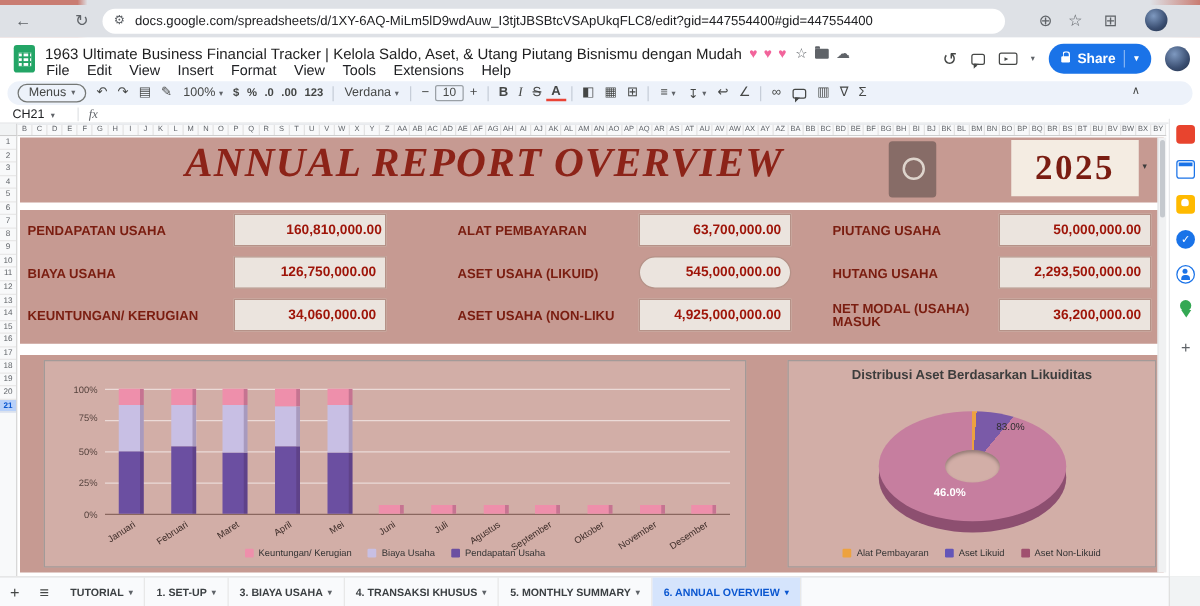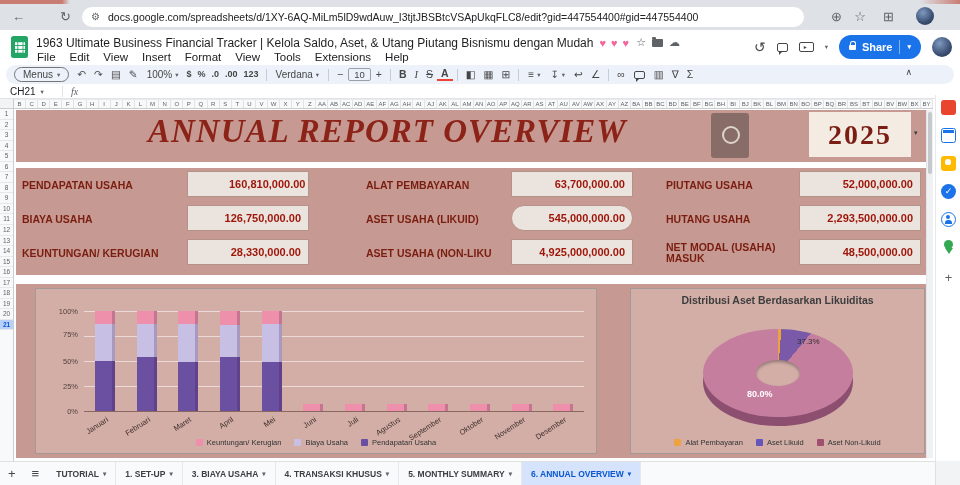--- a/index.html
+++ b/index.html
@@ -386,33 +386,33 @@
       <div class="year-box" data-name="year-selector">2025</div>
       <span class="year-caret" data-name="year-caret-icon">▾</span>
     </div>
 
     <div class="metrics" data-name="metrics-grid">
         <div class="m-label" data-name="metric-label-pendapatan-usaha" style="left: 6px; top: 3px; width: 152px;">PENDAPATAN USAHA</div>
         <div class="m-value" data-name="metric-value-pendapatan-usaha" style="left: 171px; top: 3px; padding-left: 41px;">160,810,000.00</div>
         <div class="m-label" data-name="metric-label-alat-pembayaran" style="left: 350px; top: 3px; width: 148px;">ALAT PEMBAYARAN</div>
         <div class="m-value" data-name="metric-value-alat-pembayaran" style="left: 495px; top: 3px;">63,700,000.00</div>
         <div class="m-label" data-name="metric-label-piutang-usaha" style="left: 650px; top: 3px; width: 126px;">PIUTANG USAHA</div>
-        <div class="m-value" data-name="metric-value-piutang-usaha" style="left: 783px; top: 3px;">52,000,000.00</div>
+        <div class="m-value" data-name="metric-value-piutang-usaha" style="left: 783px; top: 3px;">50,000,000.00</div>
         <div class="m-label" data-name="metric-label-biaya-usaha" style="left: 6px; top: 37px; width: 152px;">BIAYA USAHA</div>
         <div class="m-value" data-name="metric-value-biaya-usaha" style="left: 171px; top: 37px;">126,750,000.00</div>
         <div class="m-label" data-name="metric-label-aset-usaha-likuid" style="left: 350px; top: 37px; width: 148px;">ASET USAHA (LIKUID)</div>
         <div class="m-value" data-name="metric-value-aset-usaha-likuid" style="left: 495px; top: 37px; border-radius: 13px;">545,000,000.00</div>
         <div class="m-label" data-name="metric-label-hutang-usaha" style="left: 650px; top: 37px; width: 126px;">HUTANG USAHA</div>
         <div class="m-value" data-name="metric-value-hutang-usaha" style="left: 783px; top: 37px;">2,293,500,000.00</div>
         <div class="m-label" data-name="metric-label-keuntungan-kerugian" style="left: 6px; top: 71px; width: 152px;">KEUNTUNGAN/ KERUGIAN</div>
-        <div class="m-value" data-name="metric-value-keuntungan-kerugian" style="left: 171px; top: 71px;">28,330,000.00</div>
+        <div class="m-value" data-name="metric-value-keuntungan-kerugian" style="left: 171px; top: 71px;">34,060,000.00</div>
         <div class="m-label" data-name="metric-label-aset-usaha-non-liku" style="left: 350px; top: 71px; width: 148px;">ASET USAHA (NON-LIKU</div>
         <div class="m-value" data-name="metric-value-aset-usaha-non-liku" style="left: 495px; top: 71px;">4,925,000,000.00</div>
         <div class="m-label" data-name="metric-label-net-modal-usaha-masuk" style="left: 650px; top: 71px; width: 126px;">NET MODAL (USAHA) MASUK</div>
-        <div class="m-value" data-name="metric-value-net-modal-usaha-masuk" style="left: 783px; top: 71px;">48,500,000.00</div>
+        <div class="m-value" data-name="metric-value-net-modal-usaha-masuk" style="left: 783px; top: 71px;">36,200,000.00</div>
       </div>
 
     <div class="charts" data-name="charts-section">
       <div class="panel panel-l" data-name="bar-chart-panel">
         <div class="bar-plot" data-name="bar-plot">
             <div class="gl" data-name="gridline" style="top: 0px;"></div>
             <div class="gl" data-name="gridline" style="top: 25px;"></div>
             <div class="gl" data-name="gridline" style="top: 50px;"></div>
             <div class="gl" data-name="gridline" style="top: 75px;"></div>
             <div class="gl base" data-name="gridline" style="top: 100px;"></div>
@@ -470,22 +470,22 @@
           <div class="mlabel" data-name="x-axis-label-oktober" style="left: 381.8px;">Oktober</div>
           <div class="mlabel" data-name="x-axis-label-november" style="left: 423.5px;">November</div>
           <div class="mlabel" data-name="x-axis-label-desember" style="left: 465.2px;">Desember</div>
         </div>
       <div class="panel panel-r" data-name="pie-chart-panel">
         <div class="chart-title" data-name="pie-chart-title">Distribusi Aset Berdasarkan Likuiditas</div>
         <div class="pie-wrap" data-name="pie-chart">
           <div class="pie-side" data-name="pie-3d-side"></div>
           <div class="pie-top" data-name="pie-top-face" style="background: conic-gradient(rgb(237, 162, 63) 0deg, rgb(237, 162, 63) 4.32deg, rgb(122, 90, 168) 4.32deg, rgb(122, 90, 168) 39.6deg, rgb(198, 126, 159) 39.6deg, rgb(198, 126, 159) 360deg);"></div>
           <div class="pie-hole" data-name="pie-donut-hole"></div>
-          <span class="pie-label-main" data-name="pie-label-major">80.0%</span>
-          <span class="pie-label-small" data-name="pie-label-minor">37.3%</span>
+          <span class="pie-label-main" data-name="pie-label-major">46.0%</span>
+          <span class="pie-label-small" data-name="pie-label-minor">83.0%</span>
         </div>
         <div class="legend" data-name="pie-chart-legend">
             <span class="leg-item" data-name="legend-item-alat-pembayaran">
               <span class="leg-sw" data-name="legend-swatch" style="background: rgb(237, 162, 63);"></span>
               <span data-name="legend-label">Alat Pembayaran</span>
             </span>
             <span class="leg-item" data-name="legend-item-aset-likuid">
               <span class="leg-sw" data-name="legend-swatch" style="background: rgb(100, 85, 184);"></span>
               <span data-name="legend-label">Aset Likuid</span>
             </span>

